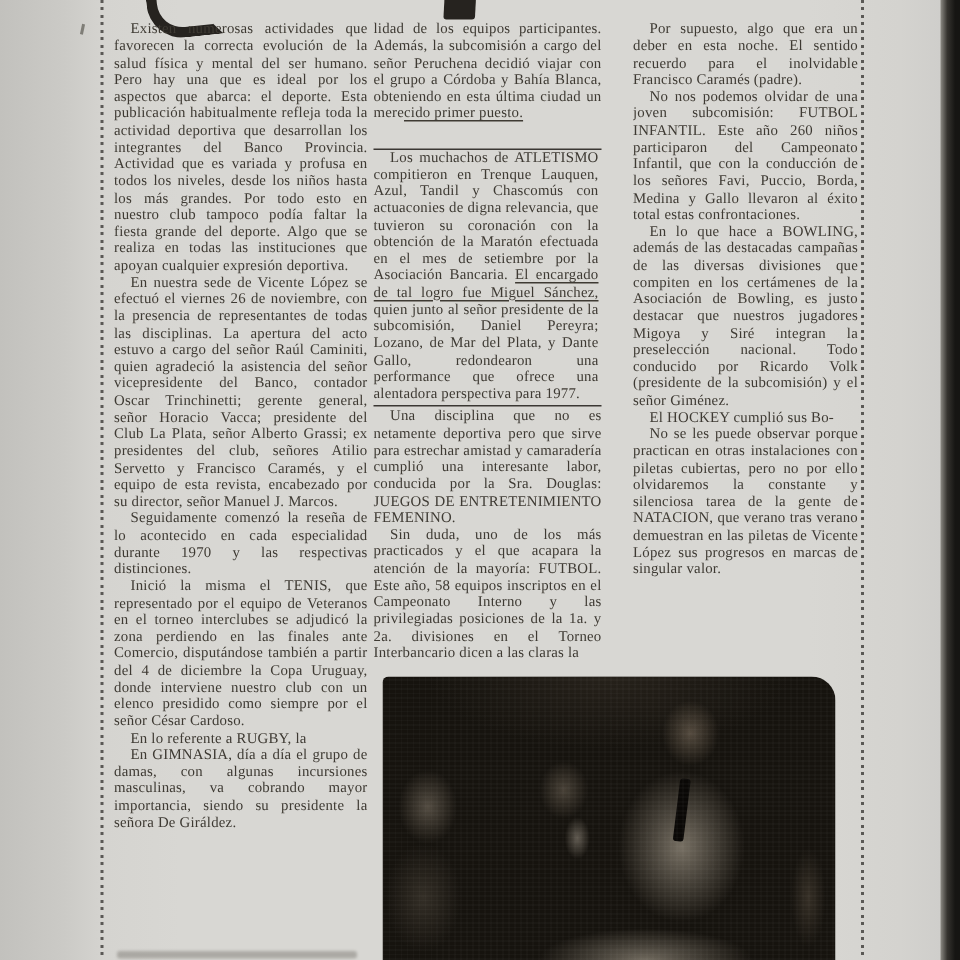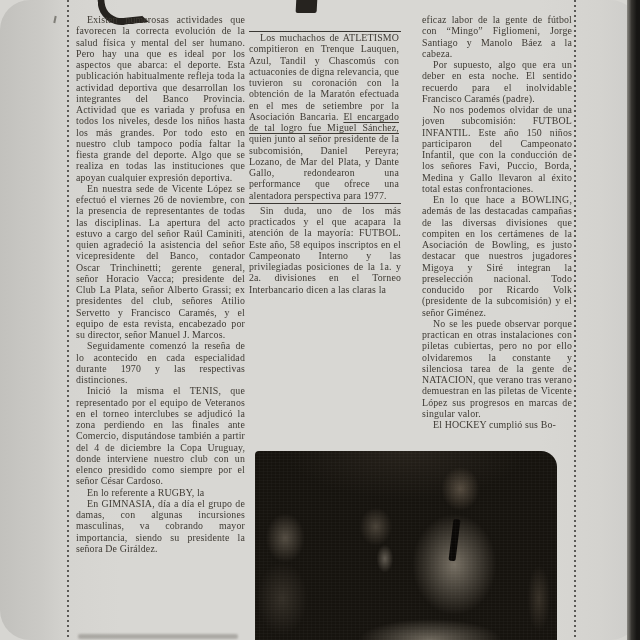--- a/index.html
+++ b/index.html
@@ -1,18 +1,18 @@
 <!DOCTYPE html>
 <html lang="es"><head>
 <meta charset="utf-8">
 <style>
   html,body{margin:0;padding:0;width:640px;height:640px;overflow:hidden;background:#d7d6d2;}
   .page{position:absolute;inset:0;
     background:linear-gradient(to right,#c2c1bd 0px,#cbcac6 42px,#d5d4d0 70px,#d8d7d3 120px,#d8d7d3 540px,#d4d3cf 600px,#cfcecb 627px);
-    font-family:"Liberation Serif","DejaVu Serif",serif;border-radius:30px;}
+    font-family:"Liberation Serif","DejaVu Serif",serif;}
   .rule{position:absolute;top:0;bottom:0;width:2px;opacity:.75;
     background:repeating-linear-gradient(to bottom,rgba(32,30,27,.9) 0 2px,transparent 2px 5px);}
   .rule-left{left:67px;}
   .rule-right{left:574px;}
   .edge-strip{position:absolute;right:0;top:0;bottom:0;width:13px;
     background:linear-gradient(to right,#8c8a84 0%,#35332f 35%,#161513 75%);}
   .frag-hook{position:absolute;left:98px;top:-14px;width:36px;height:26px;
     border:6px solid transparent;border-bottom:7px solid #26231f;border-left:7px solid #26231f;
     border-radius:0 0 0 24px;transform:rotate(-6deg);}
   .frag-block{position:absolute;left:296px;top:-3px;width:21px;height:16px;background:#26231f;
@@ -63,31 +63,32 @@
   <div class="col col1">
     <p class="para indent"><span>Existen numerosas actividades que favorecen la correcta evolución de la salud física y mental del ser humano. Pero hay una que es ideal por los aspectos que abarca: el deporte. Esta publicación habitualmente refleja toda la actividad deportiva que desarrollan los integrantes del Banco Provincia. Actividad que es variada y profusa en todos los niveles, desde los niños hasta los más grandes. Por todo esto en nuestro club tampoco podía faltar la fiesta grande del deporte. Algo que se realiza en todas las instituciones que apoyan cualquier expresión deportiva.</span></p>
     <p class="para indent"><span>En nuestra sede de Vicente López se efectuó el viernes 26 de noviembre, con la presencia de representantes de todas las disciplinas. La apertura del acto estuvo a cargo del señor Raúl Caminiti, quien agradeció la asistencia del señor vicepresidente del Banco, contador Oscar Trinchinetti; gerente general, señor Horacio Vacca; presidente del Club La Plata, señor Alberto Grassi; ex presidentes del club, señores Atilio Servetto y Francisco Caramés, y el equipo de esta revista, encabezado por su director, señor Manuel J. Marcos.</span></p>
     <p class="para indent"><span>Seguidamente comenzó la reseña de lo acontecido en cada especialidad durante 1970 y las respectivas distinciones.</span></p>
     <p class="para indent"><span>Inició la misma el TENIS, que representado por el equipo de Veteranos en el torneo interclubes se adjudicó la zona perdiendo en las finales ante Comercio, disputándose también a partir del 4 de diciembre la Copa Uruguay, donde interviene nuestro club con un elenco presidido como siempre por el señor César Cardoso.</span></p>
     <p class="para indent"><span>En lo referente a RUGBY, la</span></p>
     <p class="para indent"><span>En GIMNASIA, día a día el grupo de damas, con algunas incursiones masculinas, va cobrando mayor importancia, siendo su presidente la señora De Giráldez.</span></p>
   </div>
 
   <div class="col col2">
+    <p class="para"><span>lidad de los equipos participantes. Además, la subcomisión a cargo del señor Peruchena decidió viajar con el grupo a Córdoba y Bahía Blanca, obteniendo en esta última ciudad un mere</span><span class="u">cido primer puesto.</span></p>
     <p class="para indent boxed"><span>Los muchachos de ATLETISMO compitieron en Trenque Lauquen, Azul, Tandil y Chascomús con actuaconies de digna relevancia, que tuvieron su coronación con la obtención de la Maratón efectuada en el mes de setiembre por la Asociación Bancaria. </span><span class="u">El encargado de tal logro fue Miguel Sánchez,</span><span> quien junto al señor presidente de la subcomisión, Daniel Pereyra; Lozano, de Mar del Plata, y Dante Gallo, redondearon una performance que ofrece una alentadora perspectiva para 1977.</span></p>
+    <p class="para indent"><span>Una disciplina que no es netamente deportiva pero que sirve para estrechar amistad y camaradería cumplió una interesante labor, conducida por la Sra. Douglas: JUEGOS DE ENTRETENIMIENTO FEMENINO.</span></p>
     <p class="para indent"><span>Sin duda, uno de los más practicados y el que acapara la atención de la mayoría: FUTBOL. Este año, 58 equipos inscriptos en el Campeonato Interno y las privilegiadas posiciones de la 1a. y 2a. divisiones en el Torneo Interbancario dicen a las claras la</span></p>
   </div>
 
   <div class="col col3">
-    <p class="para"><span>eficaz labor de la gente de fútbol con “Mingo” Figliomeni, Jorge Santiago y Manolo Báez a la cabeza.</span></p>
     <p class="para indent"><span>Por supuesto, algo que era un deber en esta noche. El sentido recuerdo para el inolvidable Francisco Caramés (padre).</span></p>
-    <p class="para indent"><span>No nos podemos olvidar de una joven subcomisión: FUTBOL INFANTIL. Este año 150 niños participaron del Campeonato Infantil, que con la conducción de los señores Favi, Puccio, Borda, Medina y Gallo llevaron al éxito total estas confrontaciones.</span></p>
+    <p class="para indent"><span>No nos podemos olvidar de una joven subcomisión: FUTBOL INFANTIL. Este año 260 niños participaron del Campeonato Infantil, que con la conducción de los señores Favi, Puccio, Borda, Medina y Gallo llevaron al éxito total estas confrontaciones.</span></p>
     <p class="para indent"><span>En lo que hace a BOWLING, además de las destacadas campañas de las diversas divisiones que compiten en los certámenes de la Asociación de Bowling, es justo destacar que nuestros jugadores Migoya y Siré integran la preselección nacional. Todo conducido por Ricardo Volk (presidente de la subcomisión) y el señor Giménez.</span></p>
+    <p class="para indent"><span>El HOCKEY cumplió sus Bo-</span></p>
     <p class="para indent"><span>No se les puede observar porque practican en otras instalaciones con piletas cubiertas, pero no por ello olvidaremos la constante y silenciosa tarea de la gente de NATACION, que verano tras verano demuestran en las piletas de Vicente López sus progresos en marcas de singular valor.</span></p>
-    <p class="para indent"><span>El HOCKEY cumplió sus Bo-</span></p>
   </div>
 
   <div class="clipped-line"></div>
 
   <div class="photo">
     <div class="tie"></div>
     <div class="grain"></div>
   </div>
 
 </div>

